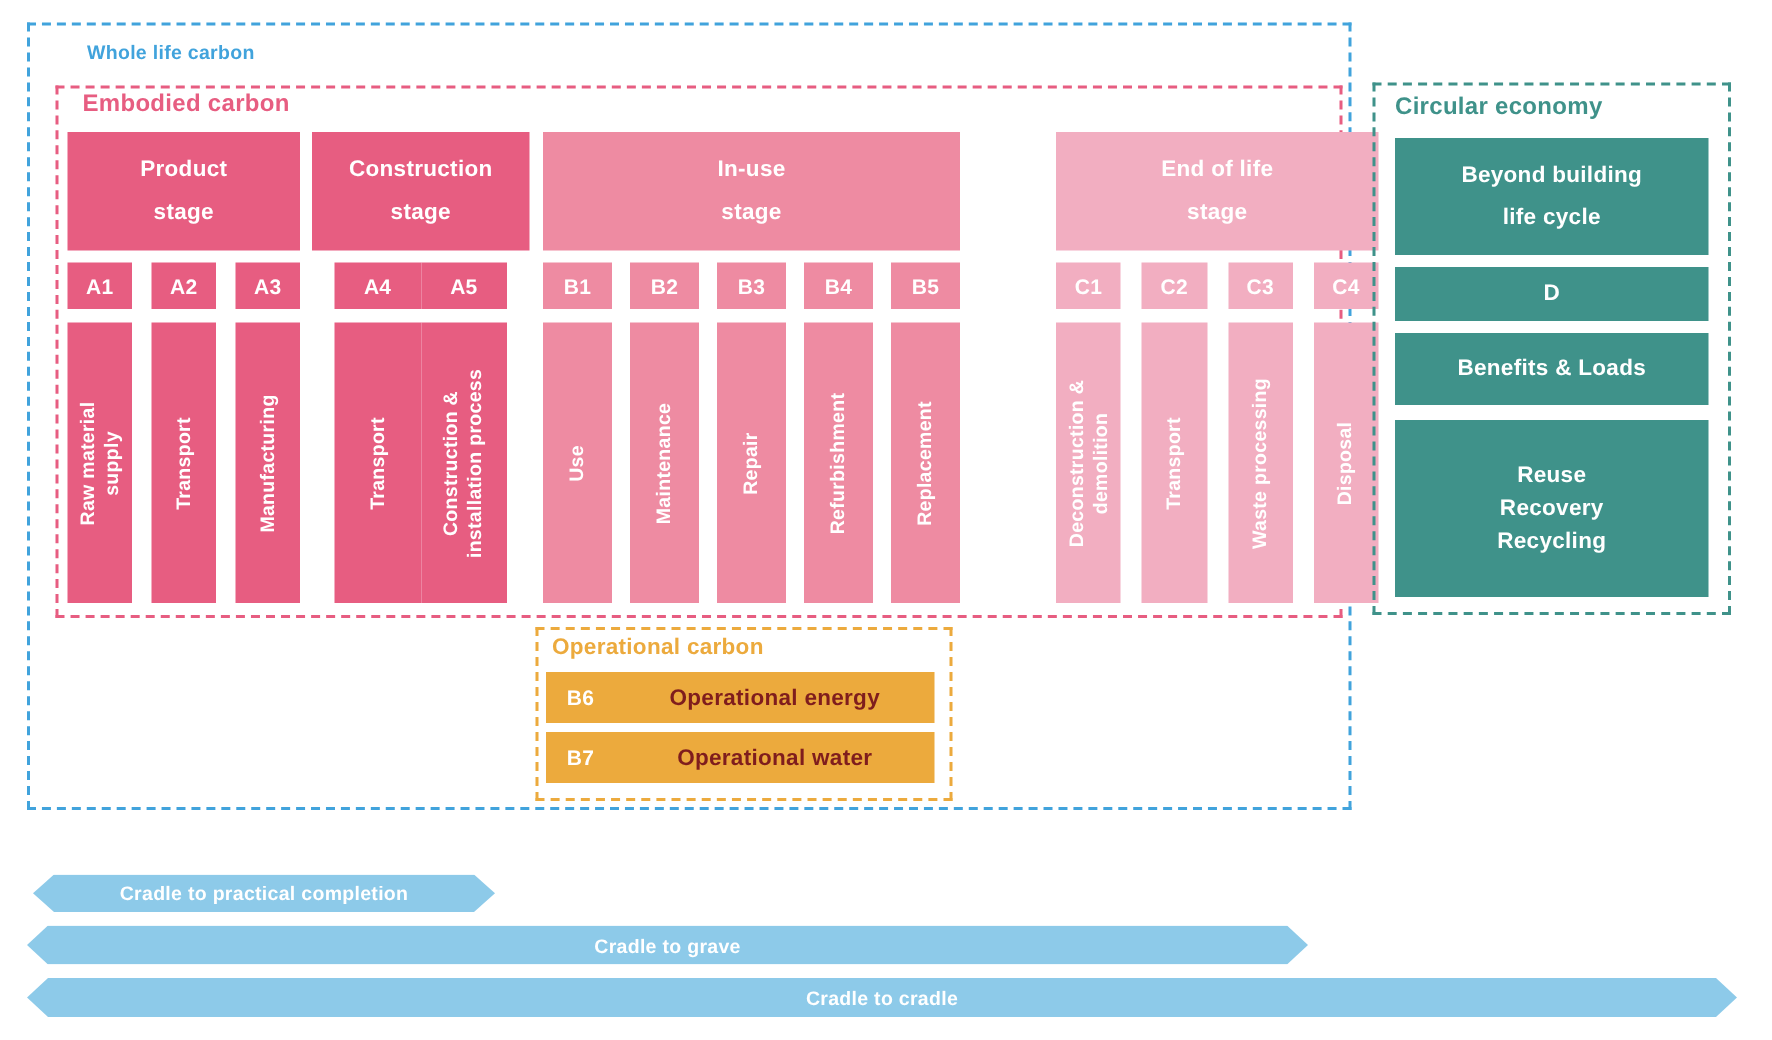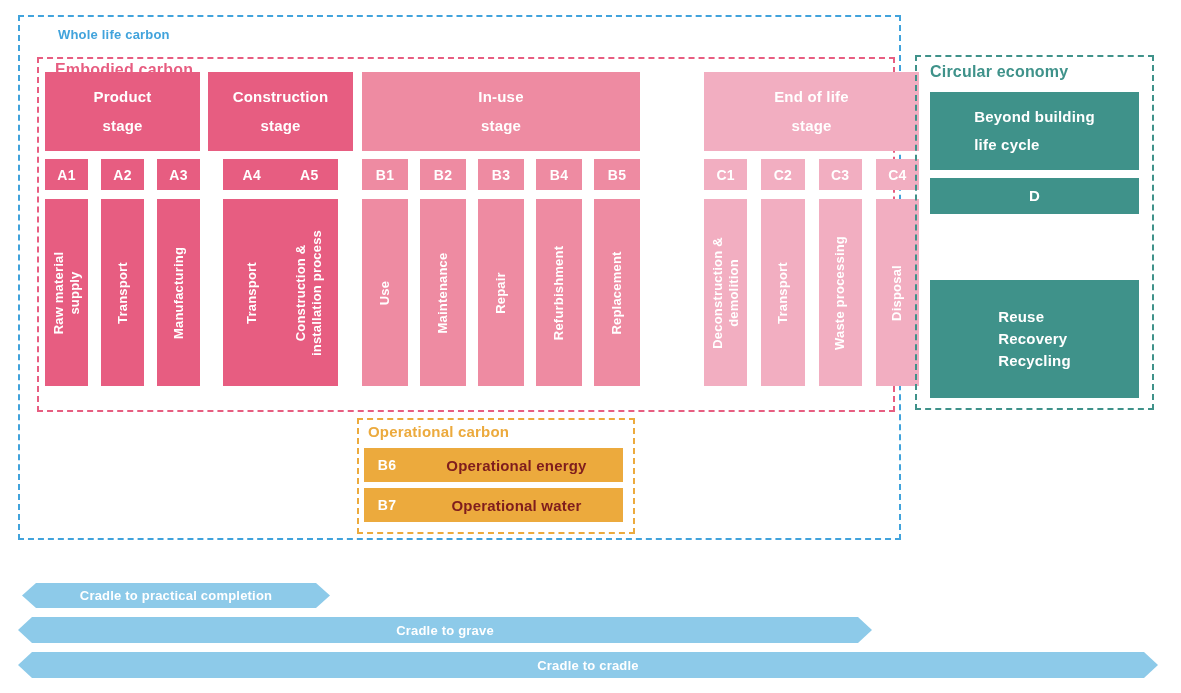--- a/index.html
+++ b/index.html
@@ -12,21 +12,21 @@
   #emb-box   { left:37px;  top:57px;  width:854px; height:351px; border-color:var(--dark-pink,#e75d81); }
   #circ-box  { left:915px; top:55px;  width:235px; height:351px; border-color:var(--teal,#3f928a); }
   #op-box    { left:357px; top:418px; width:274px; height:112px; border-color:var(--orange,#ecaa3d); }
 
   .float-title { position:absolute; white-space:nowrap; }
   #wlc-label  { left:58px;  top:27px; font-size:13px; color:var(--blue,#41a3dc); }
   #emb-label  { left:55px;  top:61px; font-size:16px; color:var(--dark-pink,#e75d81); }
   #circ-label { left:930px; top:63px; font-size:16px; color:var(--teal,#3f928a); }
   #op-label   { left:368px; top:423px; font-size:15px; color:var(--orange,#ecaa3d); }
 
-  .stage-group { position:absolute; top:72px; }
+  .stage-group { position:absolute; top:88px; }
   #group-product      { left:45px;  width:155px; }
   #group-construction { left:208px; width:145px; }
   #group-inuse        { left:362px; width:278px; }
   #group-endoflife    { left:660px; width:215px;padding-left:44px; }
 
   .stage-header {
     height:79px; display:flex; align-items:center; justify-content:center;
     text-align:center; color:#fff; font-size:15px; line-height:1.9; white-space:pre-line;
   }
   .badges { display:grid; margin-top:8px;  height:31px; }
@@ -42,21 +42,21 @@
     position:absolute; top:50%; left:50%; width:180px;
     transform:translate(-50%,-50%) rotate(-90deg);
     text-align:center; color:#fff; font-size:13px; line-height:1.25; white-space:pre-line;
   }
   .c-dark  { background:var(--dark-pink,#e75d81); }
   .c-med   { background:var(--medium-pink,#ee8ba2); }
   .c-light { background:var(--light-pink,#f2aec1); }
 
   .teal-block {
     position:absolute; left:13px; width:209px; background:var(--teal,#3f928a); color:#fff;
-    display:flex; align-items:center; justify-content:center; 
+    display:flex; align-items:center; justify-content:center; text-align:center;
     font-size:15px; white-space:pre-line; line-height:1.9;
   }
   #circ-block-0 { top:35px;  height:78px; }
   #circ-block-1 { top:121px; height:36px; }
   #circ-block-2 { top:165px; height:48px; }
   #circ-block-3 { top:223px; height:118px; line-height:1.45; }
 
   .op-row { position:absolute; left:5px; display:flex; gap:0; }
   #op-row-0 { top:28px; }
   #op-row-1 { top:68px; }
@@ -182,20 +182,21 @@
       <div class="bar c-light">
           <span class="vtext">Disposal</span>
         </div>
     </div>
   </div>
 
   <div class="dash-box" id="circ-box">
     <div class="teal-block" id="circ-block-0">Beyond building
 life cycle</div>
     <div class="teal-block" id="circ-block-1">D</div>
+    <div class="teal-block" id="circ-block-2">Benefits &amp; Loads</div>
     <div class="teal-block" id="circ-block-3">Reuse
 Recovery
 Recycling</div>
   </div>
   <div class="float-title" id="circ-label">Circular economy</div>
 
   <div class="dash-box" id="op-box">
     <div class="op-row" id="op-row-0">
       <div class="op-badge">B6</div>
       <div class="op-bar">Operational energy</div>

